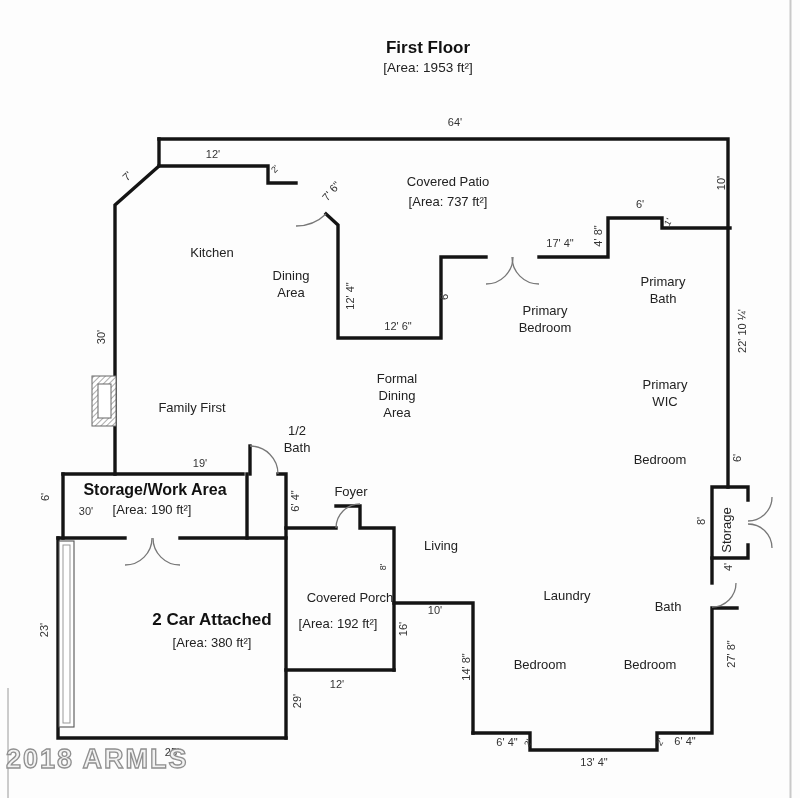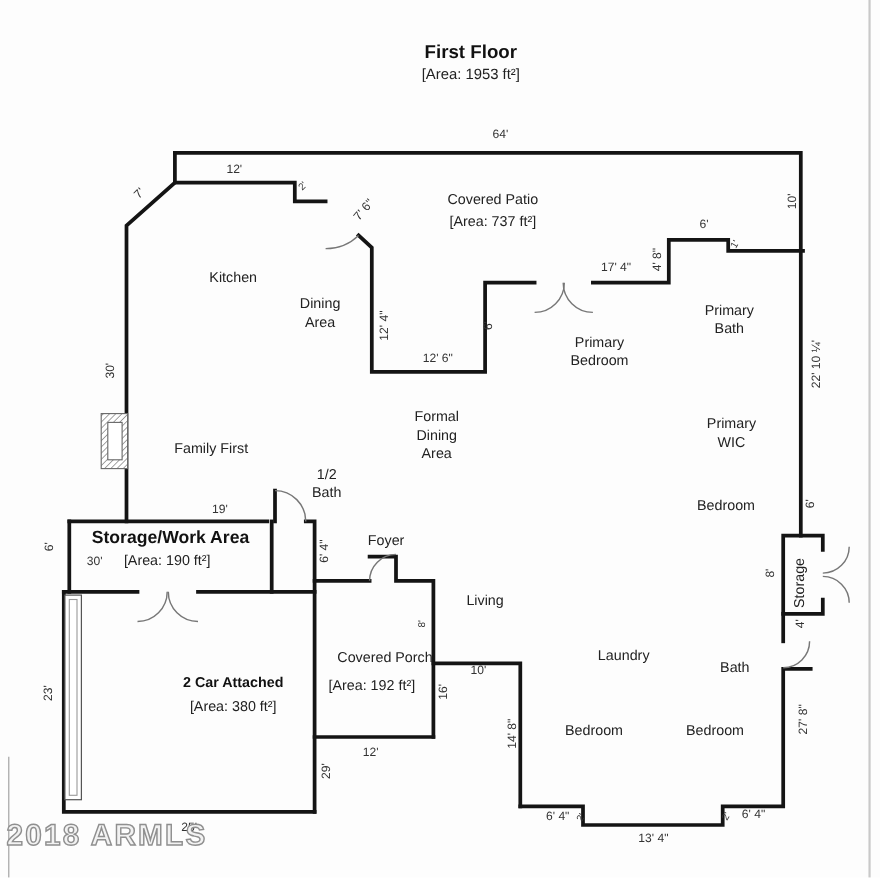--- a/index.html
+++ b/index.html
@@ -11,21 +11,21 @@
   .thin{fill:#fff;stroke:#555;stroke-width:1.1;}
   .edge{stroke:#c9c9c9;stroke-width:2;}
   .edge2{stroke:#9a9a9a;stroke-width:1;}
   .lbl{position:absolute;transform:translate(-50%,-50%);white-space:pre-line;text-align:center;
        color:var(--roomtext,#222);}
   .dim{font-size:11px;color:var(--dimtext,#333);white-space:pre;}
   .dim.sm{font-size:9px;}
   .room{font-size:13px;line-height:1.3;}
   .area{font-size:13px;}
   .bold{font-size:16px;font-weight:bold;color:#111;white-space:pre;}
-  .bold.big{font-size:13px;}
+  .bold.big{font-size:17px;}
   #title-block{position:absolute;left:428px;top:38px;transform:translateX(-50%);
                text-align:center;color:#111;}
   #title-block .t1{font-size:17px;font-weight:bold;}
   #title-block .t2{font-size:13.5px;color:#222;margin-top:2px;}
   #watermark{position:absolute;left:6px;top:744px;font-size:27px;font-weight:bold;
              letter-spacing:2px;color:#f2f2f2;-webkit-text-stroke:1.3px var(--wmark,#8f8f8f);}
 </style>
 </head>
 <body>
 

